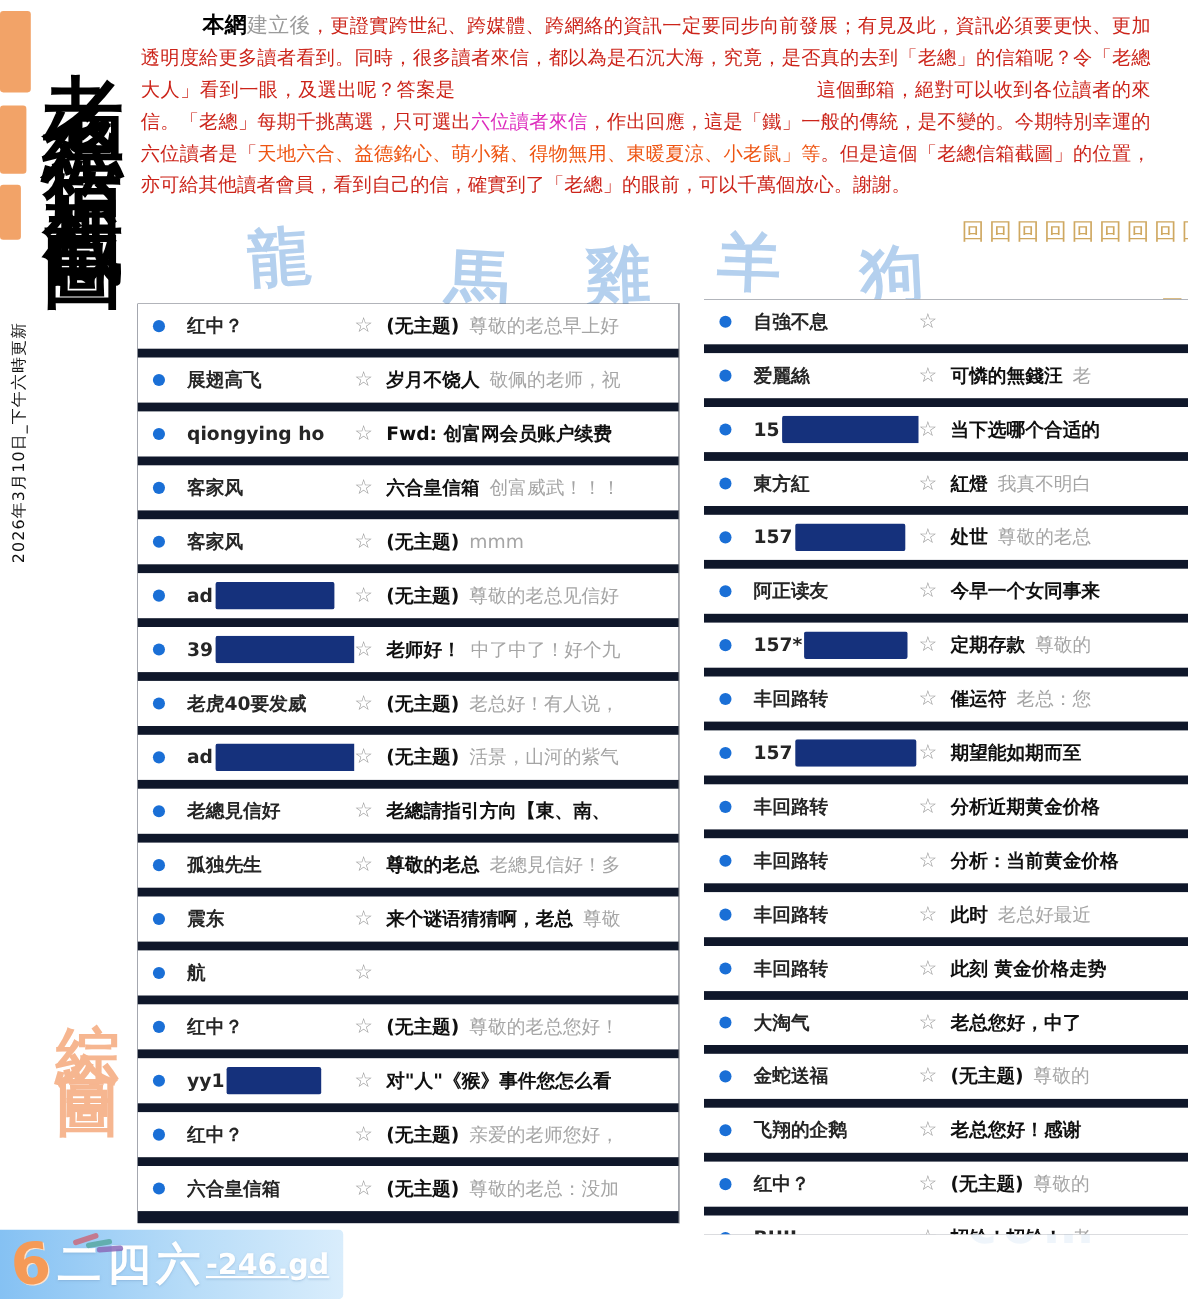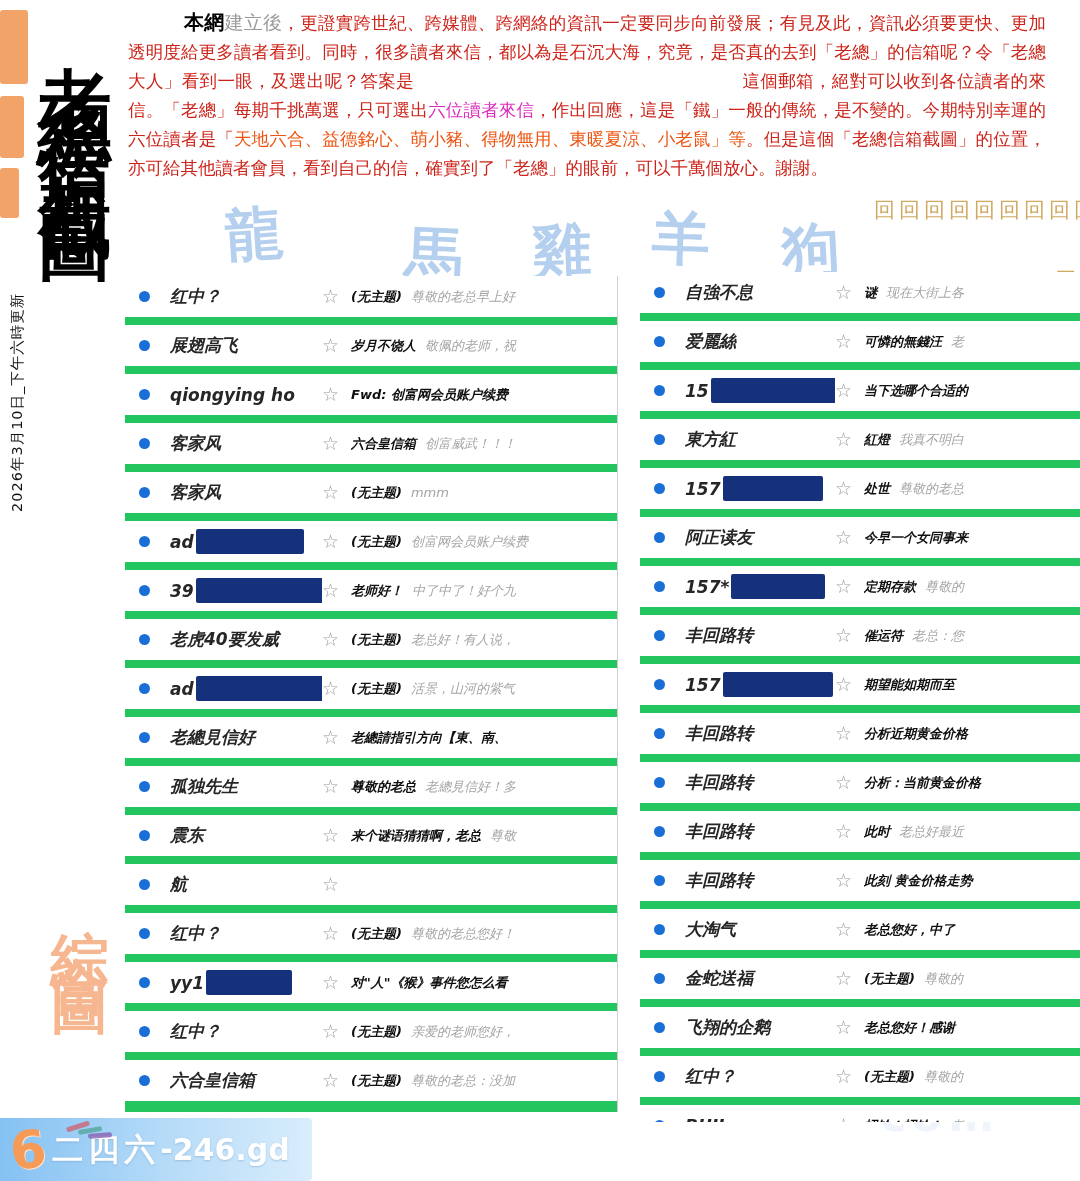--- a/index.html
+++ b/index.html
@@ -42,46 +42,46 @@
   .ghost{position:absolute;color:#b9d4ee;opacity:.22;font-weight:800;letter-spacing:6px;}
   #q-stamp{position:absolute;left:462px;top:607px;width:60px;height:60px;border:3px solid #74c274;
            border-radius:50%;color:#4ba74b;font-size:44px;font-weight:800;text-align:center;
            line-height:58px;transform:rotate(-8deg);opacity:.85;}
   .num-stamp{position:absolute;border:2px solid #c2cdc2;border-radius:50%;color:#b6c0b6;
              text-align:center;font-weight:600;opacity:.5;}
   #stamp7{left:455px;top:697px;width:44px;height:44px;font-size:26px;line-height:44px;}
   #stamp9{left:903px;top:772px;width:46px;height:46px;font-size:27px;line-height:46px;}
 
   
-  .mail-col{position:absolute;background:#22c55e;overflow:hidden;font-style:italic;}
+  .mail-col{position:absolute;background:#0f172a;overflow:hidden;}
   #col-left{left:125px;top:276px;width:492px;height:836px;border-right:1px solid #cfcfcf;}
   #col-right{left:640px;top:272px;width:440px;height:850px;}
   .mail-row{height:41px;margin-bottom:8px;background:#fff;display:flex;align-items:center;
             padding-left:8px;overflow:hidden;}
   .dot{flex:0 0 auto;width:11px;height:11px;border-radius:50%;background:#1a6fd6;margin:0 20px 0 6px;}
   .sender{flex:0 0 auto;font-weight:700;font-size:17px;color:#262626;white-space:nowrap;
           overflow:hidden;display:flex;align-items:center;}
   #col-left .sender{width:152px;}
   #col-right .sender{width:150px;text-align:right;}
   .redact{display:inline-block;height:25px;background:#15317c;border-radius:2px;margin-left:2px;
           vertical-align:middle;flex:0 0 auto;}
   .star{flex:0 0 auto;color:#9c9c9c;font-size:19px;margin:0 12px 0 0;line-height:1;}
-  .subj{flex:1 1 auto;white-space:nowrap;overflow:hidden;font-size:13px;}
+  .subj{flex:1 1 auto;white-space:nowrap;overflow:hidden;font-size:17px;}
   .subj .st{font-weight:800;color:#101010;}
   .subj .pv{color:#a5a5a5;font-weight:500;margin-left:9px;}
 
   
   #footer-bar{position:absolute;left:0;top:1118px;width:312px;height:63px;
               background:linear-gradient(90deg,#85c1f3 0%,#b7dcf8 55%,#d9edfc 100%);
               border-radius:0 4px 4px 0;display:flex;align-items:center;}
   #logo-6{font-size:52px;font-weight:800;color:#f59a57;margin:0 6px 0 10px;
           text-shadow:1px 1px 0 #fde3cd;transform:rotate(-6deg);}
-  #brand-cn{font-family:"DejaVu Serif","Liberation Serif",serif;font-size:31px;font-weight:800;
+  #brand-cn{font-family:"DejaVu Serif","Liberation Serif",serif;font-size:40px;font-weight:800;
             color:#fff;letter-spacing:5px;text-shadow:0 1px 2px rgba(120,160,200,.5);}
-  #brand-domain{font-size:30px;font-weight:800;color:#fff;text-shadow:0 1px 2px rgba(120,160,200,.5);}
+  #brand-domain{font-size:26px;font-weight:800;color:#fff;text-shadow:0 1px 2px rgba(120,160,200,.5);text-decoration:underline;}
   .feather{position:absolute;width:24px;height:5px;border-radius:3px;opacity:.85;}
 </style>
 </head>
 <body>
 
 <div id="stage">
 
   <div class="edge-block" style="left:0;top:10px;width:28px;height:74px;"></div>
   <div class="edge-block" style="left:0;top:96px;width:24px;height:62px;"></div>
   <div class="edge-block" style="left:0;top:168px;width:19px;height:50px;"></div>
@@ -145,21 +145,21 @@
       <div class="mail-row">
         <span class="dot"></span>
         <span class="sender">客家风</span>
         <span class="star">☆</span>
         <span class="subj"><span class="st">(无主题)</span><span class="pv">mmm</span></span>
       </div>
       <div class="mail-row">
         <span class="dot"></span>
         <span class="sender">ad<span class="redact" style="width: 108px;"></span></span>
         <span class="star">☆</span>
-        <span class="subj"><span class="st">(无主题)</span><span class="pv">创富网会员账户续费</span></span>
+        <span class="subj"><span class="st">(无主题)</span><span class="pv">尊敬的老总见信好</span></span>
       </div>
       <div class="mail-row">
         <span class="dot"></span>
         <span class="sender">39<span class="redact" style="width: 128px;"></span></span>
         <span class="star">☆</span>
         <span class="subj"><span class="st">老师好！</span><span class="pv">中了中了！好个九</span></span>
       </div>
       <div class="mail-row">
         <span class="dot"></span>
         <span class="sender">老虎40要发威</span>
@@ -218,21 +218,20 @@
         <span class="sender">六合皇信箱</span>
         <span class="star">☆</span>
         <span class="subj"><span class="st">(无主题)</span><span class="pv">尊敬的老总：没加</span></span>
       </div>
     </div>
   <div id="col-right" class="mail-col">
       <div class="mail-row">
         <span class="dot"></span>
         <span class="sender">自強不息</span>
         <span class="star">☆</span>
-        <span class="subj"><span class="st">谜</span><span class="pv">现在大街上各</span></span>
       </div>
       <div class="mail-row">
         <span class="dot"></span>
         <span class="sender">爱麗絲</span>
         <span class="star">☆</span>
         <span class="subj"><span class="st">可憐的無錢汪</span><span class="pv">老</span></span>
       </div>
       <div class="mail-row">
         <span class="dot"></span>
         <span class="sender">15<span class="redact" style="width: 128px;"></span></span>

